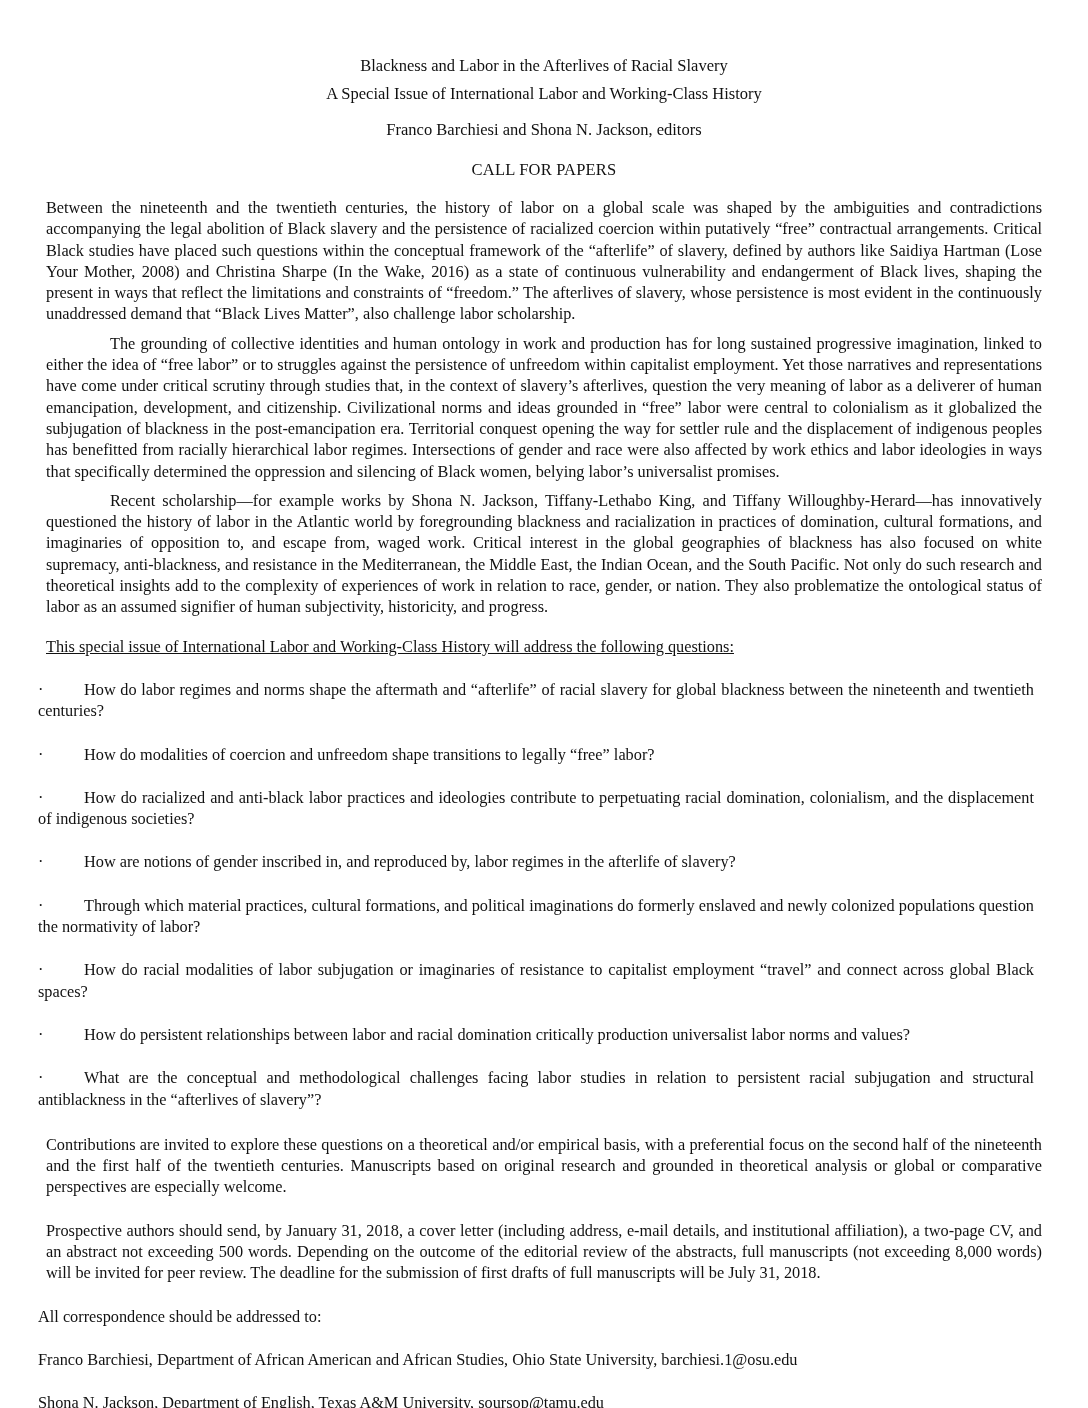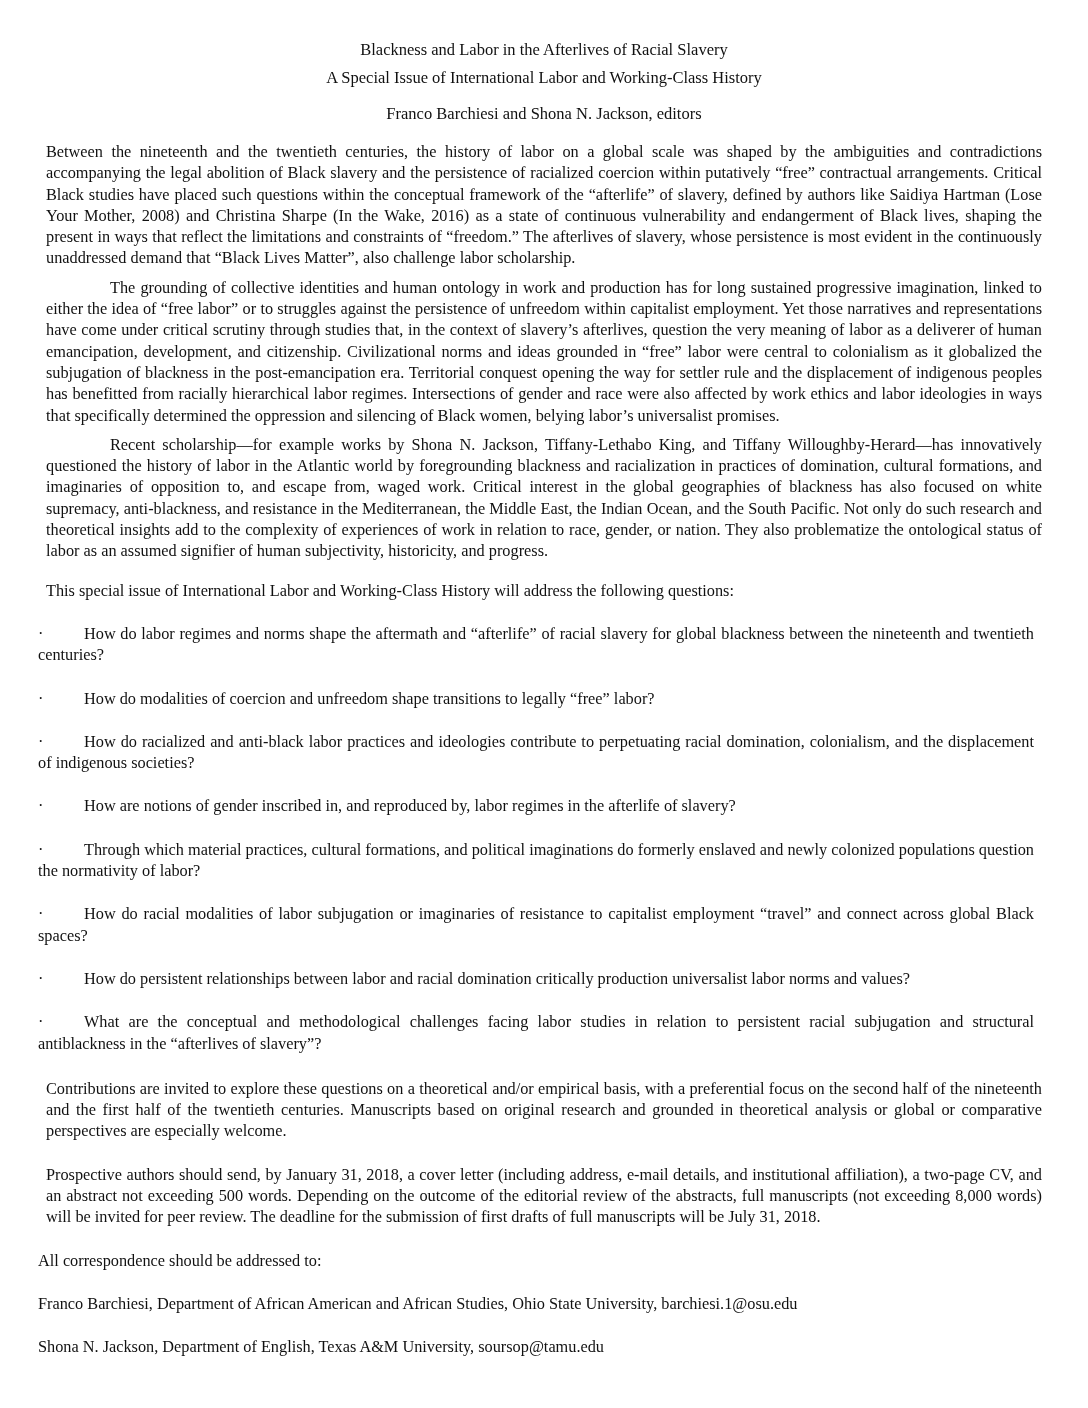--- a/index.html
+++ b/index.html
@@ -20,34 +20,34 @@
     left: 38px;
     top: 36px;
     width: 1012px;
   }
   .center {
     text-align: center;
     font-size: 16.5px;
     line-height: 20px;
     margin: 0;
   }
-  .title { margin-top: 4px; }
+  .title { margin-top: 20px; }
   .subtitle { margin-top: 8px; }
   .editors { margin-top: 16px; font-family: Liberation Serif, serif; }
   .cfp { margin-top: 20px; letter-spacing: 0.2px; }
   .para {
     font-size: 16.3px;
     line-height: 21.3px;
     text-align: justify;
     margin: 8px;
   }
   .para.indent { text-indent: 64px; }
   .intro { margin-top: 17px; }
   .block { margin-top: 18px; }
-  .questions-lead { margin-top: 18px; }
+  .questions-lead { margin-top: 18px; text-decoration: underline; }
   .q {
     font-size: 16.3px;
     line-height: 21.3px;
     text-align: justify;
     margin: 22px 16px 0 0;
   }
   .bullet {
     display: inline-block;
     width: 46px;
   }
@@ -58,20 +58,21 @@
   }
 </style>
 </head>
 <body>
 
 <div class="page">
 
   <p class="center title">Blackness and Labor in the Afterlives of Racial Slavery</p>
   <p class="center subtitle">A Special Issue of International Labor and Working-Class History</p>
   <p class="center editors">Franco Barchiesi and Shona N. Jackson, editors</p>
+  <p class="center cfp">CALL FOR PAPERS</p>
 
   <div class="intro">
     <p class="para">Between the nineteenth and the twentieth centuries, the history of labor on a global scale was shaped by the ambiguities and contradictions accompanying the legal abolition of Black slavery and the persistence of racialized coercion within putatively “free” contractual arrangements. Critical Black studies have placed such questions within the conceptual framework of the “afterlife” of slavery, defined by authors like Saidiya Hartman (Lose Your Mother, 2008) and Christina Sharpe (In the Wake, 2016) as a state of continuous vulnerability and endangerment of Black lives, shaping the present in ways that reflect the limitations and constraints of “freedom.” The afterlives of slavery, whose persistence is most evident in the continuously unaddressed demand that “Black Lives Matter”, also challenge labor scholarship.</p>
     <p class="para indent">The grounding of collective identities and human ontology in work and production has for long sustained progressive imagination, linked to either the idea of “free labor” or to struggles against the persistence of unfreedom within capitalist employment. Yet those narratives and representations have come under critical scrutiny through studies that, in the context of slavery’s afterlives, question the very meaning of labor as a deliverer of human emancipation, development, and citizenship. Civilizational norms and ideas grounded in “free” labor were central to colonialism as it globalized the subjugation of blackness in the post-emancipation era. Territorial conquest opening the way for settler rule and the displacement of indigenous peoples has benefitted from racially hierarchical labor regimes. Intersections of gender and race were also affected by work ethics and labor ideologies in ways that specifically determined the oppression and silencing of Black women, belying labor’s universalist promises.</p>
     <p class="para indent">Recent scholarship—for example works by Shona N. Jackson, Tiffany-Lethabo King, and Tiffany Willoughby-Herard—has innovatively questioned the history of labor in the Atlantic world by foregrounding blackness and racialization in practices of domination, cultural formations, and imaginaries of opposition to, and escape from, waged work. Critical interest in the global geographies of blackness has also focused on white supremacy, anti-blackness, and resistance in the Mediterranean, the Middle East, the Indian Ocean, and the South Pacific. Not only do such research and theoretical insights add to the complexity of experiences of work in relation to race, gender, or nation. They also problematize the ontological status of labor as an assumed signifier of human subjectivity, historicity, and progress.</p>
   </div>
 
   <p class="para questions-lead">This special issue of International Labor and Working-Class History will address the following questions:</p>
 
   <div>

